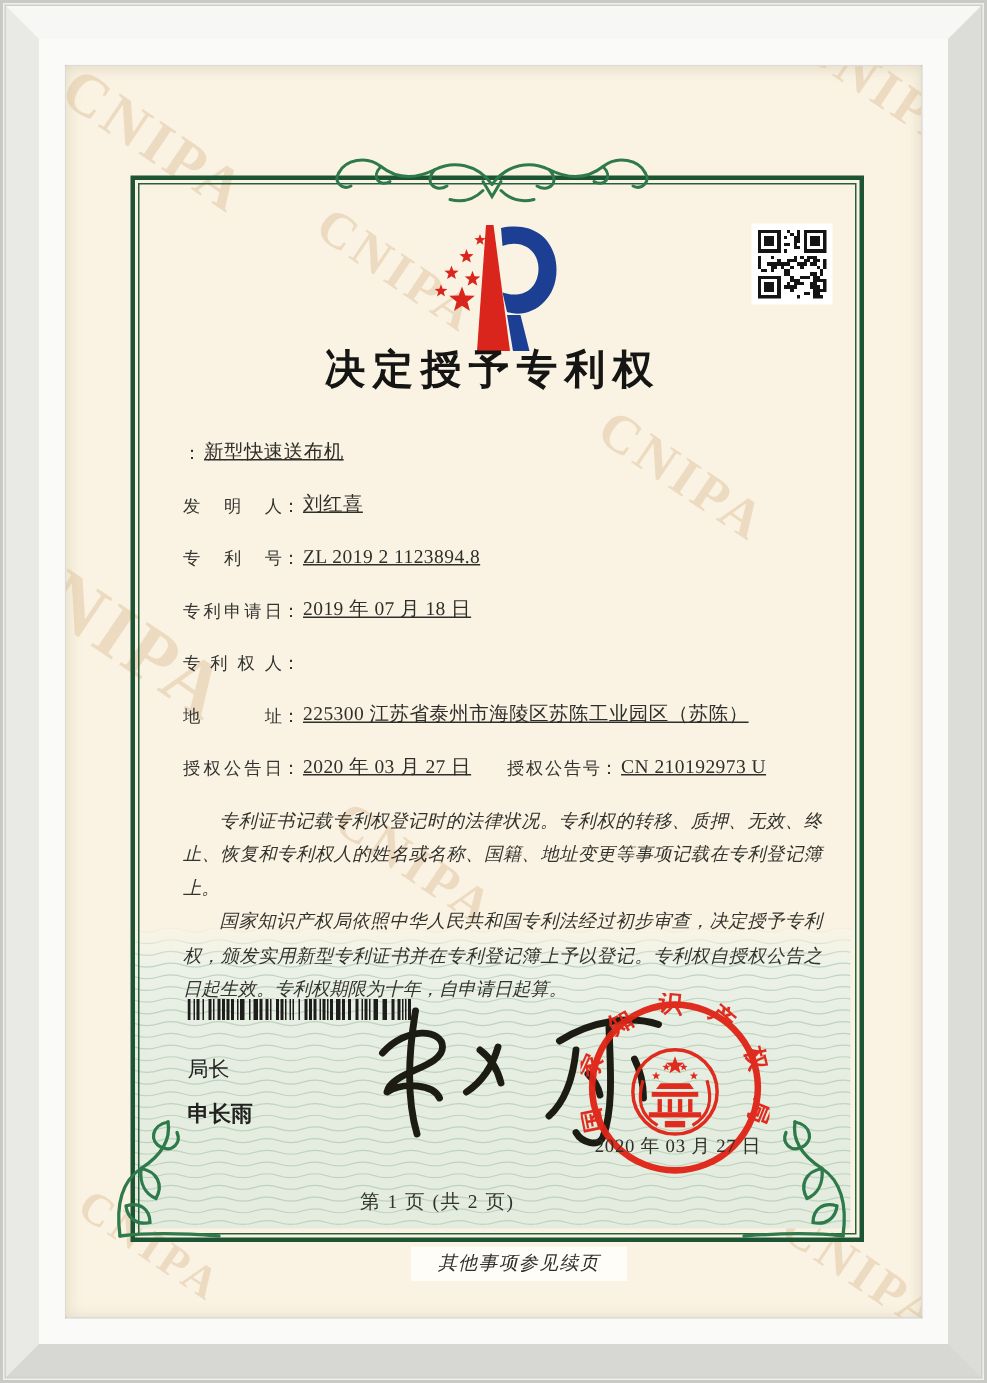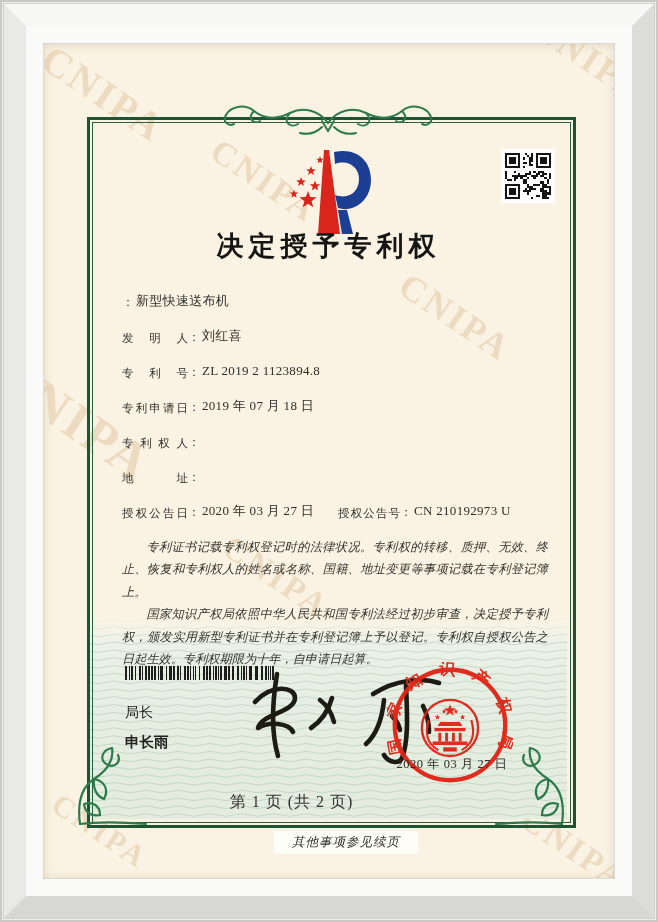--- a/index.html
+++ b/index.html
@@ -39,39 +39,39 @@
   .qr-box{position:absolute;left:457px;top:105px;width:54px;height:54px;background:#fff;
           display:flex;align-items:center;justify-content:center;z-index:5;}
   .logo{position:absolute;left:238px;top:102px;width:92px;height:96px;z-index:5;}
   .title{position:absolute;left:43px;top:184px;width:483px;text-align:center;
          font-size:27px;font-weight:700;letter-spacing:5px;color:#151513;z-index:5;}
   .fields{position:absolute;left:78px;top:248px;width:430px;z-index:5;}
   .frow{height:35px;display:flex;align-items:flex-start;line-height:18px;color:#2b2b28;}
   .flabel{display:inline-block;width:66px;font-size:11.5px;text-align:justify;
           text-align-last:justify;color:#33332f;padding-top:2px;}
   .fcolon{font-size:12px;padding:1px 2px 0 0;color:#33332f;}
-  .fvalue{font-size:13px;color:#2e2e2a;letter-spacing:.3px;}
+  .fvalue{font-size:13px;color:#2e2e2a;letter-spacing:.3px;text-decoration:underline;}
   .fpair2{margin-left:24px;display:flex;}
   .fpair2 .flabel{width:62px;}
   .paras{position:absolute;left:78px;top:492px;width:426px;z-index:5;
          font-size:12.2px;line-height:1.84;color:#33332d;font-style:italic;
          text-align:justify;}
   .paras p{margin:0;text-indent:2em;}
   
   .barcode{position:absolute;left:35px;top:50px;z-index:3;}
   .dir-title{position:absolute;left:35px;top:88px;font-family:"DejaVu Sans",sans-serif;
              font-size:14px;font-weight:400;color:#22221f;z-index:3;}
   .dir-name{position:absolute;left:35px;top:117px;font-family:"DejaVu Sans",sans-serif;
             font-size:14.5px;font-weight:700;color:#22221f;z-index:3;}
   .sig{position:absolute;left:145px;top:46px;z-index:4;}
   .seal{position:absolute;left:297px;top:46px;width:126px;height:126px;z-index:4;opacity:.96;}
   .seal-date{position:absolute;left:292px;top:140px;width:140px;text-align:center;
              font-size:12.5px;color:#2e2d26;letter-spacing:.5px;z-index:5;}
   .page-note{position:absolute;left:0;top:176px;width:403px;text-align:center;
-             font-size:16px;color:#33332e;z-index:3;letter-spacing:1px;}
+             font-size:13px;color:#33332e;z-index:3;letter-spacing:1px;}
   .cont-note{position:absolute;left:284px;top:787px;transform:translateX(-50%);
              background:rgba(255,254,249,.92);padding:3px 18px;font-size:12.5px;
              font-style:italic;color:#2f2f2a;z-index:5;white-space:nowrap;
              letter-spacing:1px;margin-left:18px;}
 </style>
 </head>
 <body>
 
 <div class="scene">
   <div class="frame">
@@ -419,20 +419,21 @@
           <span class="fcolon">：</span>
           <span class="fvalue">2019 年 07 月 18 日</span>
         </div>
         <div class="frow">
           <span class="flabel">专利权人</span>
           <span class="fcolon">：</span>
         </div>
         <div class="frow">
           <span class="flabel">地址</span>
           <span class="fcolon">：</span>
+          <span class="fvalue">225300 江苏省泰州市海陵区苏陈工业园区（苏陈）</span>
         </div>
         <div class="frow">
           <span class="flabel">授权公告日</span>
           <span class="fcolon">：</span>
           <span class="fvalue">2020 年 03 月 27 日</span>
           <span class="fpair2">
             <span class="flabel">授权公告号</span>
             <span class="fcolon">：</span>
             <span class="fvalue">CN 210192973 U</span>
           </span>

